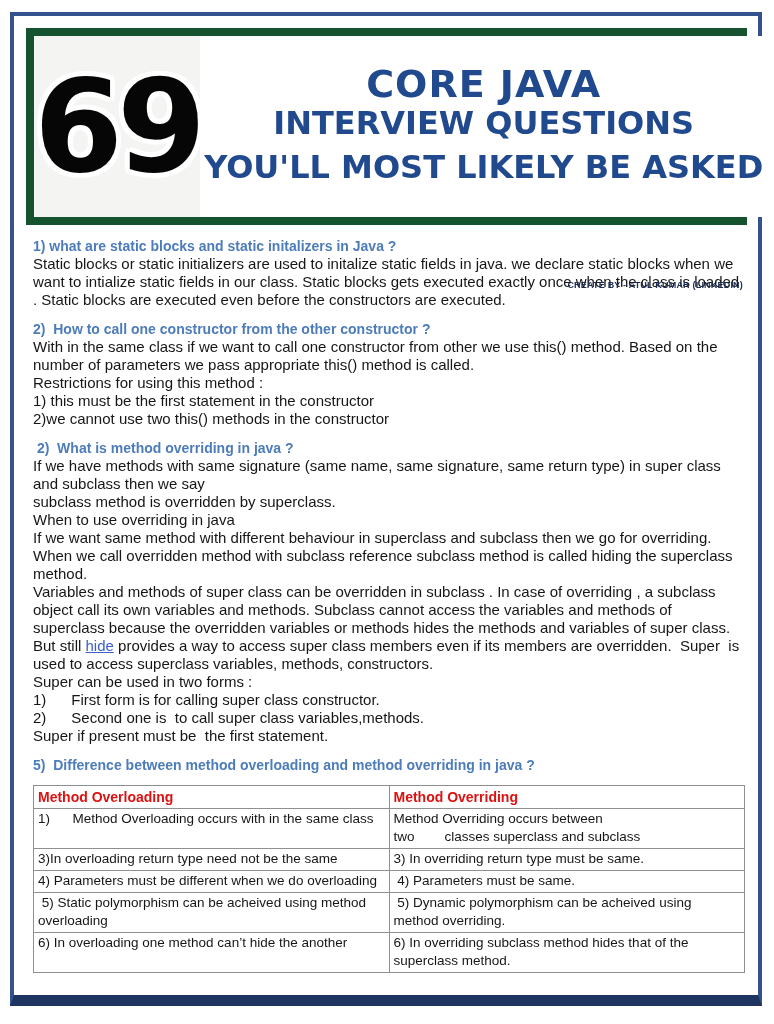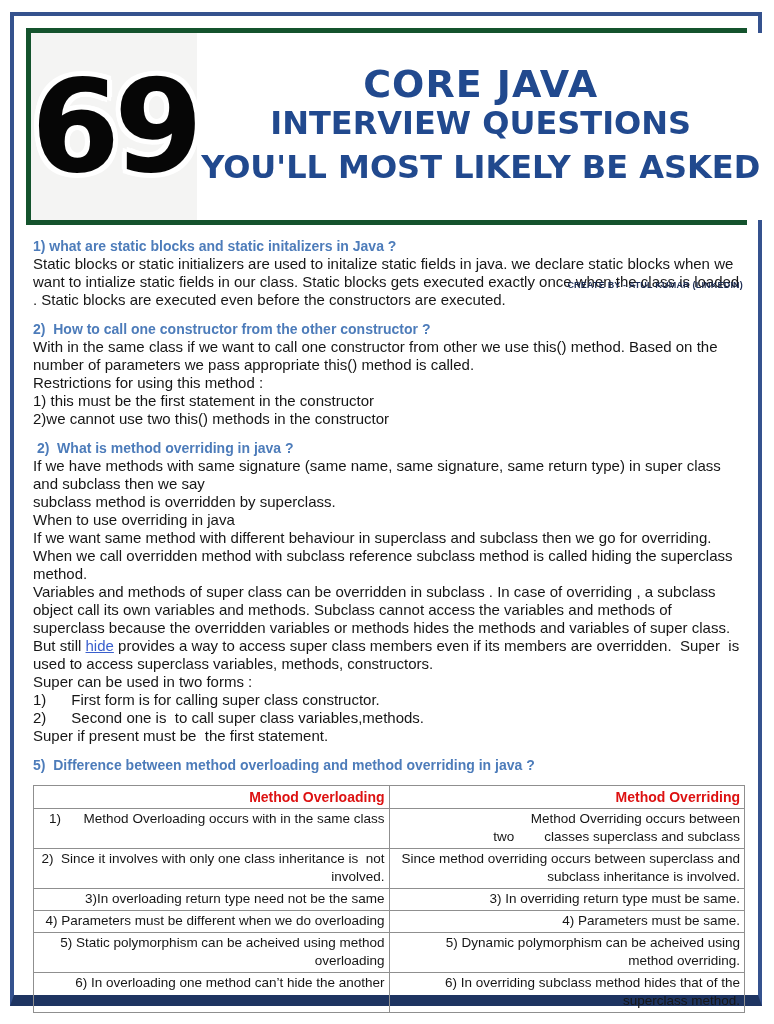--- a/index.html
+++ b/index.html
@@ -18,21 +18,21 @@
     width: 752px; height: 994px;
     border: 4px solid #35528e;
     border-bottom: 11px solid #1e3461;
     pointer-events: none;
   }
   
   .header-box {
     position: absolute;
     left: 26px; top: 28px;
     width: 721px; height: 197px;
-    border: 5px solid #14532d;
+    border: 8px solid #14532d;
     background: #ffffff;
     display: flex;
   }
   .badge-panel {
     width: 186px;
     background: #f4f4f3;
     display: flex; align-items: center; justify-content: center;
   }
   .badge-number {
     font-family: "DejaVu Sans", sans-serif;
@@ -99,21 +99,21 @@
   table.cmp {
     margin-top: 12px;
     width: 100%;
     border-collapse: collapse;
     border: 1px solid #8f8f8f;
   }
   table.cmp th, table.cmp td {
     border: 1px solid #8f8f8f;
     padding: 1px 4px 2px;
     font-size: 13.5px; line-height: 18px;
-    vertical-align: top; text-align: right;
+    vertical-align: top; text-align: left;
     white-space: pre-wrap;
     color: #161616;
     width: 50%;
   }
   table.cmp th {
     color: #dd1111;
     font-size: 14px; font-weight: bold;
     padding-top: 2px;
   }
 </style>
@@ -168,24 +168,20 @@
         <th>Method Overriding</th>
       </tr>
     </thead>
     <tbody>
       <tr>
         <td>1)      Method Overloading occurs with in the same class</td>
         <td>Method Overriding occurs between
 two        classes superclass and subclass</td>
       </tr>
       <tr>
-        <td>2)  Since it involves with only one class inheritance is  not involved.</td>
-        <td>Since method overriding occurs between superclass and subclass inheritance is involved.</td>
-      </tr>
-      <tr>
         <td>3)In overloading return type need not be the same</td>
         <td>3) In overriding return type must be same.</td>
       </tr>
       <tr>
         <td>4) Parameters must be different when we do overloading</td>
         <td> 4) Parameters must be same.</td>
       </tr>
       <tr>
         <td> 5) Static polymorphism can be acheived using method  overloading</td>
         <td> 5) Dynamic polymorphism can be acheived using method overriding.</td>

